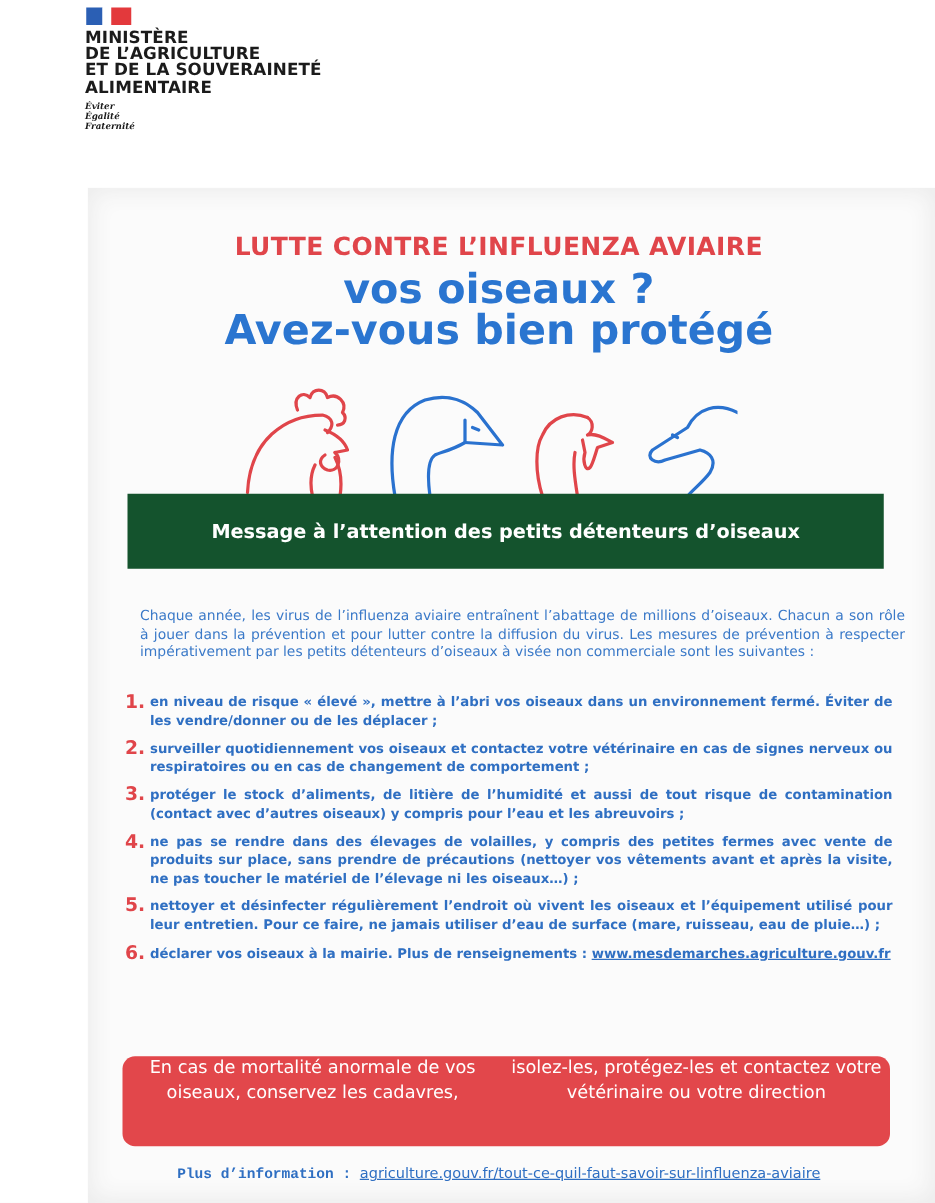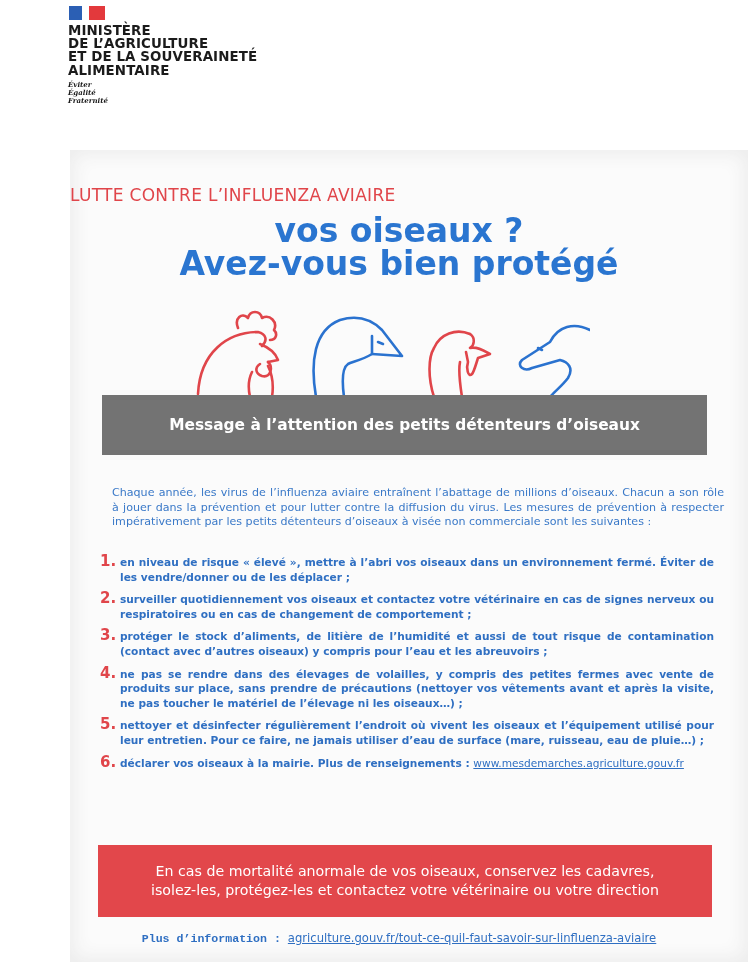--- a/index.html
+++ b/index.html
@@ -25,34 +25,34 @@
       font-size:7px; line-height:8.3px; color:#1b1b1b;
     }
 
     
     .poster {
       position:absolute; left:70px; top:150px; width:678px; height:812px;
       background:#fbfbfb;
       box-shadow: inset 0 0 18px 4px #ececec;
     }
     .kicker {
-      position:absolute; left:0; right:20px; top:35px; text-align:left;
-      font-family:"DejaVu Sans", sans-serif; font-size:17px; letter-spacing:0.3px;
-      color:#e0454a; font-weight:normal;
+      position:absolute; left:0; right:20px; top:35px; text-align:center;
+      font-family:"DejaVu Sans", sans-serif; font-size:20px; letter-spacing:0.3px;
+      color:#e0454a; font-weight:bold;
     }
     .headline {
       position:absolute; left:0; right:20px; top:64px; text-align:center;
       font-family:"DejaVu Sans", sans-serif; font-weight:bold;
       font-size:33px; line-height:33px; color:#2a75d0;
     }
     .birds { position:absolute; left:120px; top:152px; width:400px; height:95px; }
 
     .blue-banner {
       position:absolute; left:32px; top:245px; width:605px; height:60px;
-      background:#737373; color:#fff; text-align:center;
+      background:#14532d; color:#fff; text-align:center;
       font-family:"DejaVu Sans", sans-serif; font-size:15.4px; line-height:21px;
       font-weight:bold;
       display:flex; flex-direction:column; justify-content:center;
     }
 
     .intro {
       position:absolute; left:42px; top:336px; width:612px;
       font-family:"DejaVu Sans", sans-serif; font-size:11.1px; line-height:14.6px;
       color:#3a79c8; text-align:justify;
     }
@@ -60,27 +60,27 @@
     .measures { position:absolute; left:30px; top:405px; width:614px; list-style:none; margin:0; padding:0; }
     .measure { display:flex; margin-bottom:8px; }
     .measure .num {
       flex:0 0 20px; font-family:"DejaVu Sans", sans-serif; font-weight:bold;
       font-size:15px; line-height:15px; color:#e0454a; margin-top:-1px;
     }
     .measure .txt {
       flex:1; font-family:"DejaVu Sans", sans-serif; font-weight:bold;
       font-size:10.6px; line-height:14.6px; color:#2f6fc2; text-align:justify;
     }
-    .measure .link { font-weight:normal; text-decoration:underline; color:#2f6fc2; }
+    .measure .link { font-weight:bold; text-decoration:underline; color:#2f6fc2; }
 
     .red-banner {
       position:absolute; left:28px; top:695px; width:614px; height:72px;
       background:#e2474b; color:#fff; text-align:center;
       font-family:"DejaVu Sans", sans-serif; font-size:14.2px; line-height:19.5px;
-      display:flex; flex-direction:column; justify-content:center;
+      display:flex; flex-direction:row; justify-content:center;border-radius:10px;
     }
     .more-info {
       position:absolute; left:0; right:20px; top:781px; text-align:center;
       font-family:"DejaVu Sans", sans-serif; font-size:11.6px; color:#2f6fc2;
     }
     .more-info .lbl { font-weight:bold;font-family:Liberation Mono, monospace; }
     .more-info .link { text-decoration:underline; }
   </style>
 </head>
 <body>

